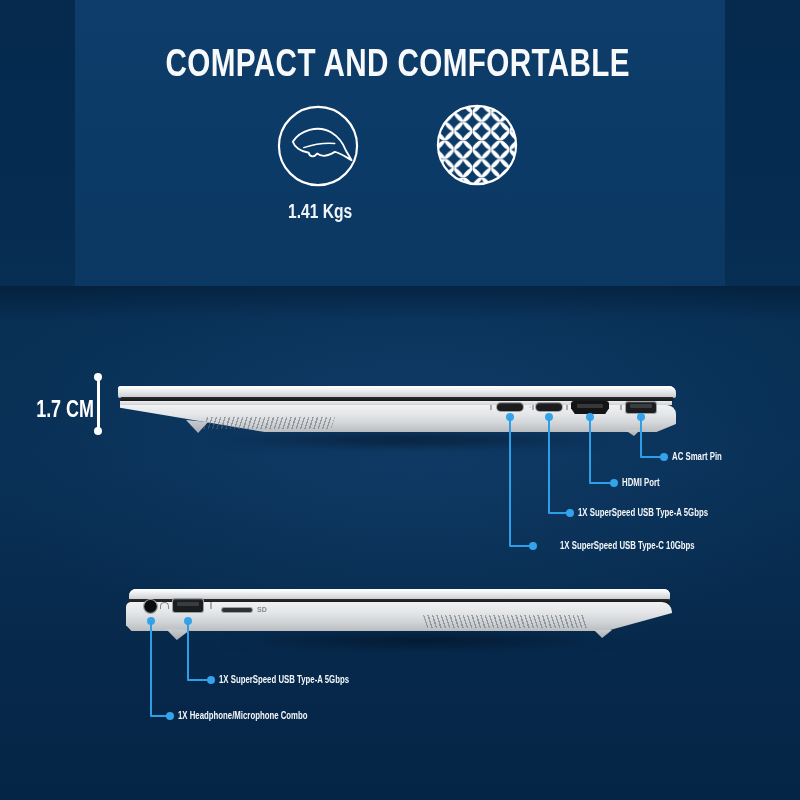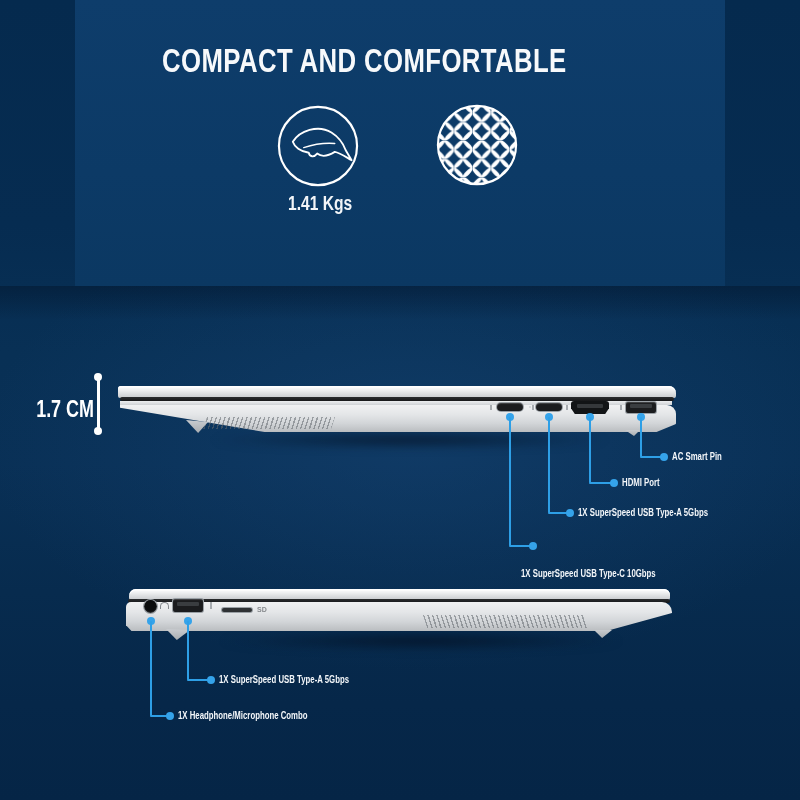--- a/index.html
+++ b/index.html
@@ -13,21 +13,21 @@
   .abs{position:absolute;}
   .cond{display:inline-block;transform:scaleX(0.78);transform-origin:center;white-space:nowrap;}
   .condL{display:inline-block;transform:scaleX(0.78);transform-origin:left center;white-space:nowrap;}
 
   
   .banner-panel{left:75px;top:0;width:650px;height:286px;
     background:linear-gradient(180deg,#0e3d6b 0%,#0c3a66 60%,#0b3862 100%);}
   .banner-under{left:0;top:286px;width:800px;height:34px;
     background:linear-gradient(180deg,rgba(1,14,32,.38),rgba(1,14,32,0));}
   .banner-title{left:100px;top:44px;width:524px;text-align:right;
-    font-size:33px;font-weight:bold;letter-spacing:.5px;line-height:1;color:#f7f9fb;}
+    font-size:38px;font-weight:bold;letter-spacing:.5px;line-height:1;color:#f7f9fb;}
   .icon-circle{width:84px;height:84px;}
   .feat-label{font-size:20px;font-weight:bold;text-align:center;line-height:23px;color:#f2f5f8;}
 
   
   .dim-label{left:25px;top:396px;width:80px;text-align:center;
     font-size:23px;font-weight:bold;color:#fff;}
   .dim-line{left:96.5px;top:377px;width:3px;height:54px;background:#fff;border-radius:2px;}
   .dim-dot{width:8px;height:8px;border-radius:50%;background:#fff;}
 
   
@@ -61,21 +61,21 @@
     <span class="cond">COMPACT AND COMFORTABLE</span>
   </div>
 
   <div class="abs icon-circle" style="left:276px;top:104px;">
     <svg viewBox="0 0 100 100" width="84" height="84">
       <circle cx="50" cy="50" r="46.5" fill="none" stroke="#fff" stroke-width="2.6"></circle>
       <path d="M20 45 C28 32 50 24 66 34 C74 39 80 47 83 55 L90 67 C83 63 76 58 70 57 C62 62 54 63 49 59 C45 64 40 63 39 58 C29 57 22 51 20 45 Z" fill="none" stroke="#fff" stroke-width="2.2" stroke-linejoin="round" stroke-linecap="round"></path>
       <path d="M33 52 C45 48 58 46 70 47" fill="none" stroke="#fff" stroke-width="1.6" stroke-linecap="round"></path>
     </svg>
   </div>
-  <div class="abs feat-label" style="left:250px;top:192px;width:140px;">
+  <div class="abs feat-label" style="left:250px;top:200px;width:140px;">
     <span class="cond">1.41 Kgs</span>
   </div>
 
   <div class="abs icon-circle" style="left:435px;top:103px;">
     <svg viewBox="0 0 100 100" width="84" height="84">
       <defs>
         <pattern id="mp" x="0" y="0" width="22" height="22" patternUnits="userSpaceOnUse">
           <ellipse cx="6" cy="6" rx="7.5" ry="2.5" transform="rotate(-45 6 6)" fill="#fff"></ellipse>
           <ellipse cx="17" cy="17" rx="7.5" ry="2.5" transform="rotate(-45 17 17)" fill="#fff"></ellipse>
           <ellipse cx="17" cy="6" rx="7.5" ry="2.5" transform="rotate(45 17 6)" fill="#fff"></ellipse>
@@ -142,21 +142,21 @@
   <div class="abs cl-line" style="left:548px;top:511.75px;width:20px;height:2.5px;"></div>
   <div class="abs cl-dot" style="left:566px;top:509px;"></div>
   <div class="abs cl-label" style="left:578px;top:505px;">
     <span class="condL">1X SuperSpeed USB Type-A 5Gbps</span>
   </div>
 
   <div class="abs cl-dot" style="left:506px;top:413px;"></div>
   <div class="abs cl-line" style="left:508.5px;top:417px;width:2.5px;height:129px;"></div>
   <div class="abs cl-line" style="left:509px;top:544.75px;width:22px;height:2.5px;"></div>
   <div class="abs cl-dot" style="left:529px;top:542px;"></div>
-  <div class="abs cl-label" style="left:521px;top:538px;margin-top:28px;">
+  <div class="abs cl-label" style="left:560px;top:538px;">
     <span class="condL">1X SuperSpeed USB Type-C 10Gbps</span>
   </div>
 
   <div class="abs shadow-band" style="left:138px;top:629px;width:566px;height:24px;background:radial-gradient(50% 50% at 50% 50%,rgba(1,10,24,.75),rgba(1,10,24,0) 72%);"></div>
 
   <div class="abs laptop" style="left:126px;top:589px;width:546px;height:52px;">
     <div class="abs lid" style="left:3px;top:0;width:541px;height:11px;border-radius:7px 6px 2px 2px;"></div>
     <div class="abs gapline" style="left:2px;top:10px;width:542px;height:4px;border-radius:2px;"></div>
     <div class="abs basebody" style="left:0;top:13px;width:546px;height:29px;border-radius:5px 10px 10px 5px;clip-path:polygon(0 0,100% 0,100% 38%,88% 100%,1% 100%,0 80%);"></div>
     <div class="abs vents" style="left:299px;top:26px;width:160px;height:13px;transform:skewX(18deg);"></div>

